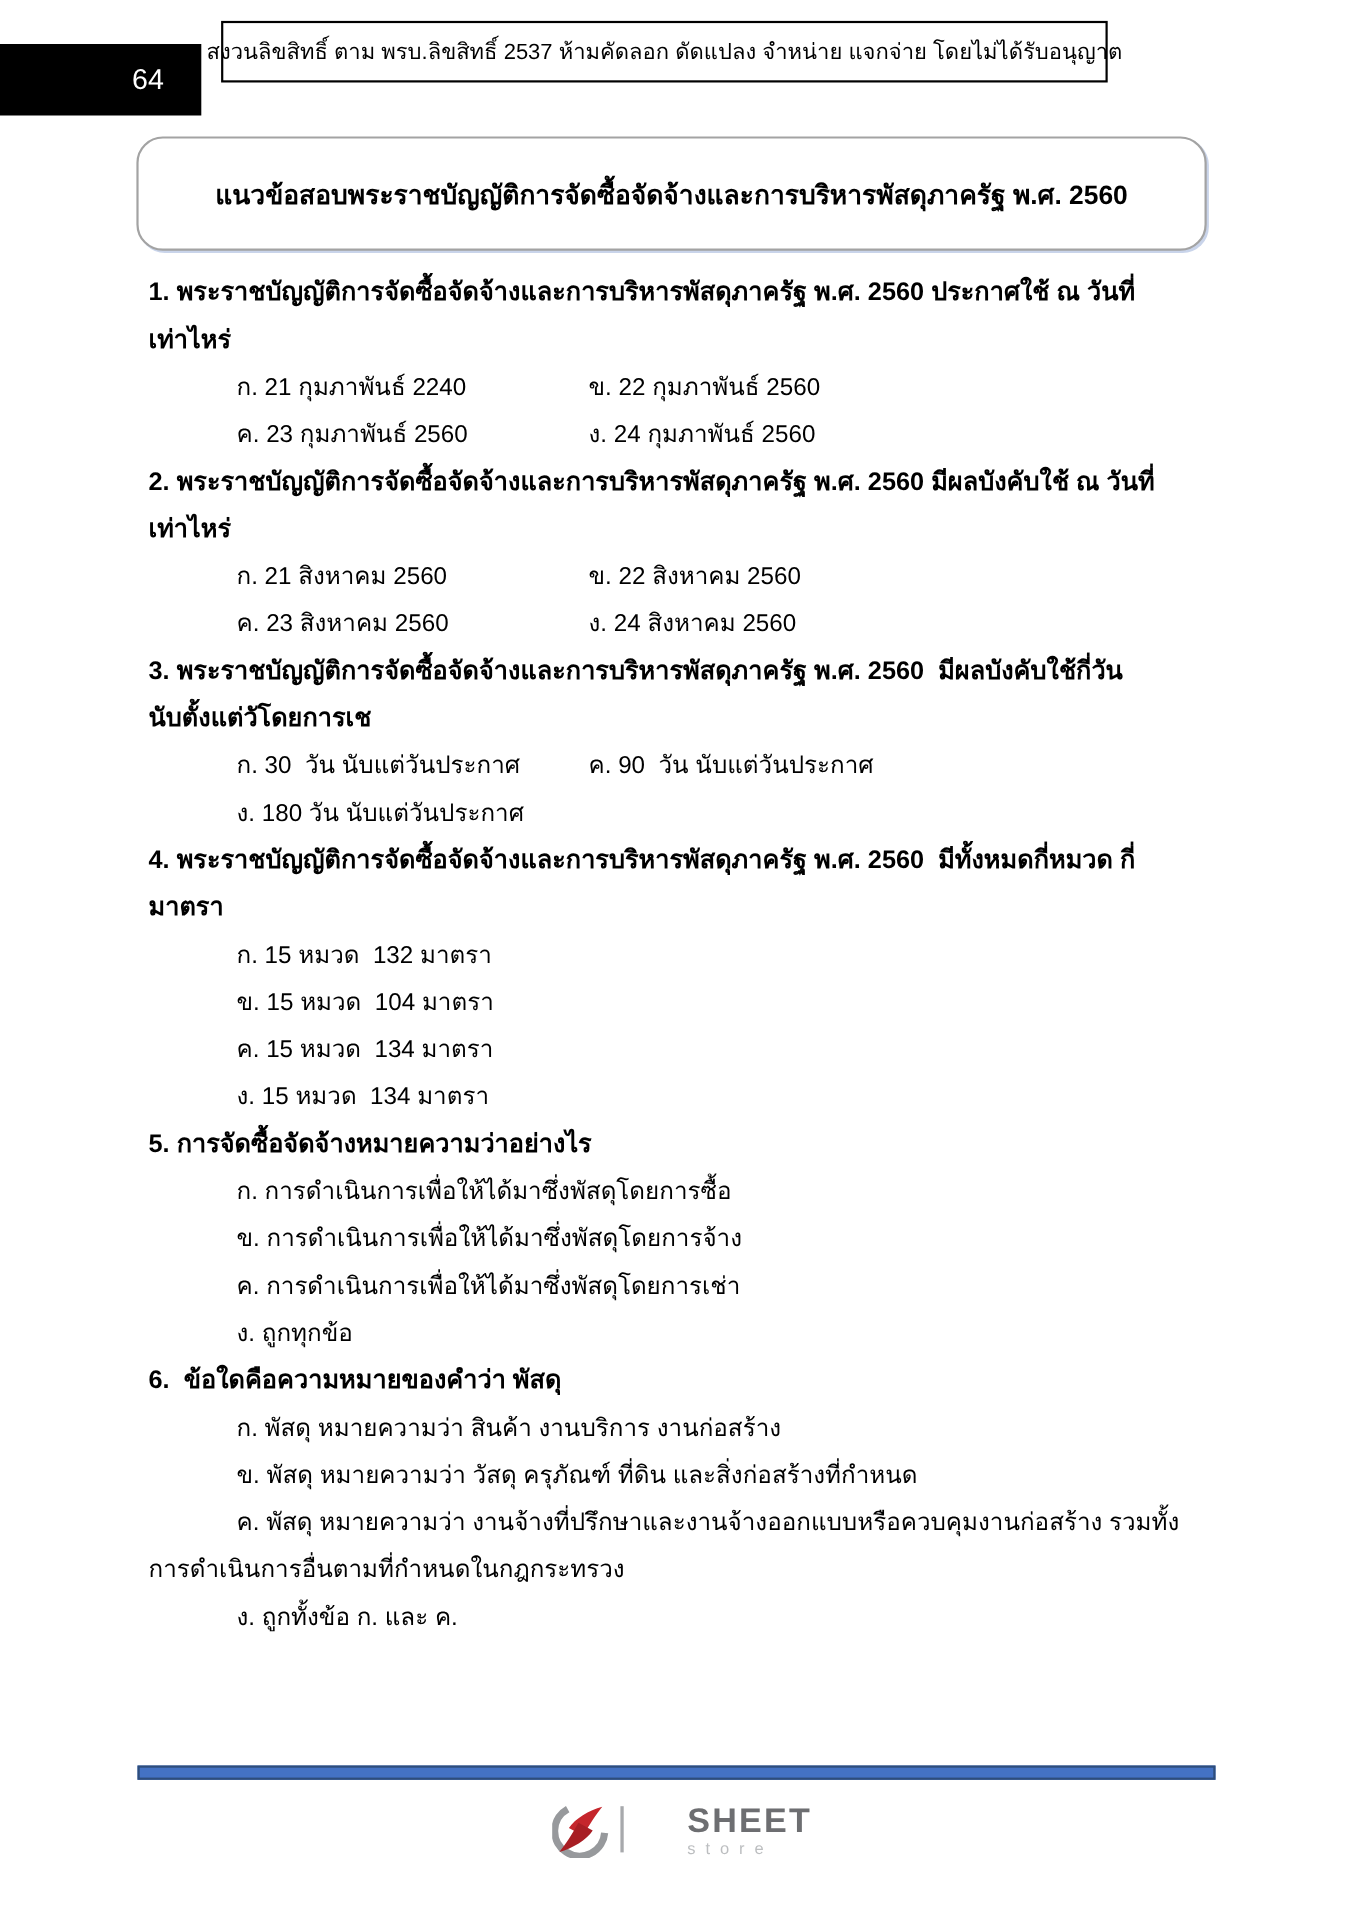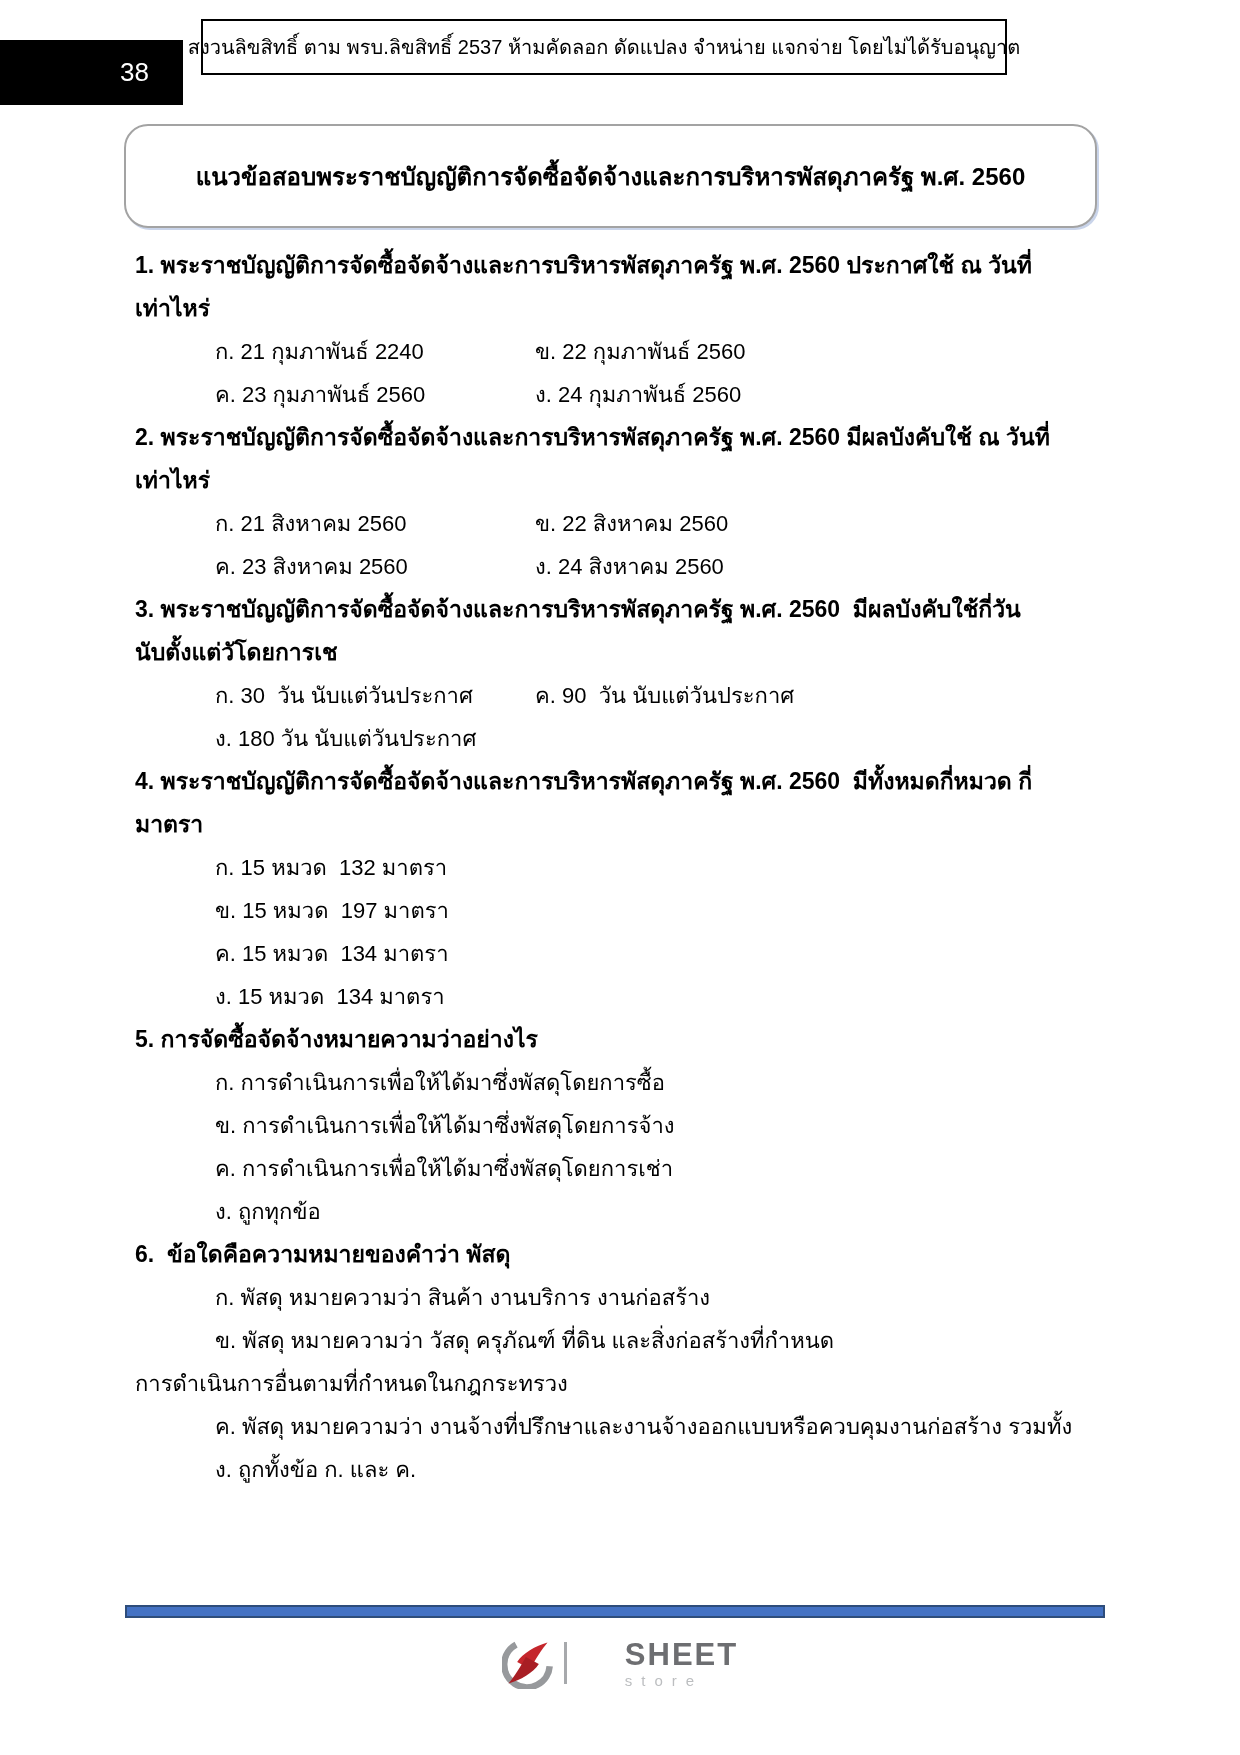--- a/index.html
+++ b/index.html
@@ -79,21 +79,21 @@
   }
   .logo-subtext {
     font-size: 15px; color: #bcbec0;
     letter-spacing: 9px; margin-top: 3px;
   }
 </style>
 </head>
 <body>
 
 <div class="page-num-box">
-  <span>38</span>
+  <span>64</span>
 </div>
 
 <div class="copyright-box">
   <span>สงวนลิขสิทธิ์ ตาม พรบ.ลิขสิทธิ์ 2537 ห้ามคัดลอก ดัดแปลง จำหน่าย แจกจ่าย โดยไม่ได้รับอนุญาต</span>
 </div>
 
 <div class="title-box">
   <span>แนวข้อสอบพระราชบัญญัติการจัดซื้อจัดจ้างและการบริหารพัสดุภาครัฐ พ.ศ. 2560</span>
 </div>
 
@@ -129,43 +129,43 @@
       <div class="line opt">ค. 90  วัน นับแต่วันประกาศ</div>
       <div class="line opt">ง. 180 วัน นับแต่วันประกาศ</div>
     </div>
   </section>
 
   <section>
     <div class="line q-head">4. พระราชบัญญัติการจัดซื้อจัดจ้างและการบริหารพัสดุภาครัฐ พ.ศ. 2560  มีทั้งหมดกี่หมวด กี่</div>
     <div class="line q-head">มาตรา</div>
     <div class="opt-list">
       <div class="line opt">ก. 15 หมวด  132 มาตรา</div>
-      <div class="line opt">ข. 15 หมวด  197 มาตรา</div>
+      <div class="line opt">ข. 15 หมวด  104 มาตรา</div>
       <div class="line opt">ค. 15 หมวด  134 มาตรา</div>
       <div class="line opt">ง. 15 หมวด  134 มาตรา</div>
     </div>
   </section>
 
   <section>
     <div class="line q-head">5. การจัดซื้อจัดจ้างหมายความว่าอย่างไร</div>
     <div class="opt-list">
       <div class="line opt">ก. การดำเนินการเพื่อให้ได้มาซึ่งพัสดุโดยการซื้อ</div>
       <div class="line opt">ข. การดำเนินการเพื่อให้ได้มาซึ่งพัสดุโดยการจ้าง</div>
       <div class="line opt">ค. การดำเนินการเพื่อให้ได้มาซึ่งพัสดุโดยการเช่า</div>
       <div class="line opt">ง. ถูกทุกข้อ</div>
     </div>
   </section>
 
   <section>
     <div class="line q-head">6.  ข้อใดคือความหมายของคำว่า พัสดุ</div>
     <div class="opt-list">
       <div class="line opt">ก. พัสดุ หมายความว่า สินค้า งานบริการ งานก่อสร้าง</div>
       <div class="line opt">ข. พัสดุ หมายความว่า วัสดุ ครุภัณฑ์ ที่ดิน และสิ่งก่อสร้างที่กำหนด</div>
+      <div class="line opt">ค. พัสดุ หมายความว่า งานจ้างที่ปรึกษาและงานจ้างออกแบบหรือควบคุมงานก่อสร้าง รวมทั้ง</div>
       <div class="line opt flush">การดำเนินการอื่นตามที่กำหนดในกฎกระทรวง</div>
-      <div class="line opt">ค. พัสดุ หมายความว่า งานจ้างที่ปรึกษาและงานจ้างออกแบบหรือควบคุมงานก่อสร้าง รวมทั้ง</div>
       <div class="line opt">ง. ถูกทั้งข้อ ก. และ ค.</div>
     </div>
   </section>
 
 </div>
 
 <div class="footer-bar"></div>
 
 <div class="footer-logo">
   <svg class="logo-mark" viewBox="0 0 48 48" aria-hidden="true">

